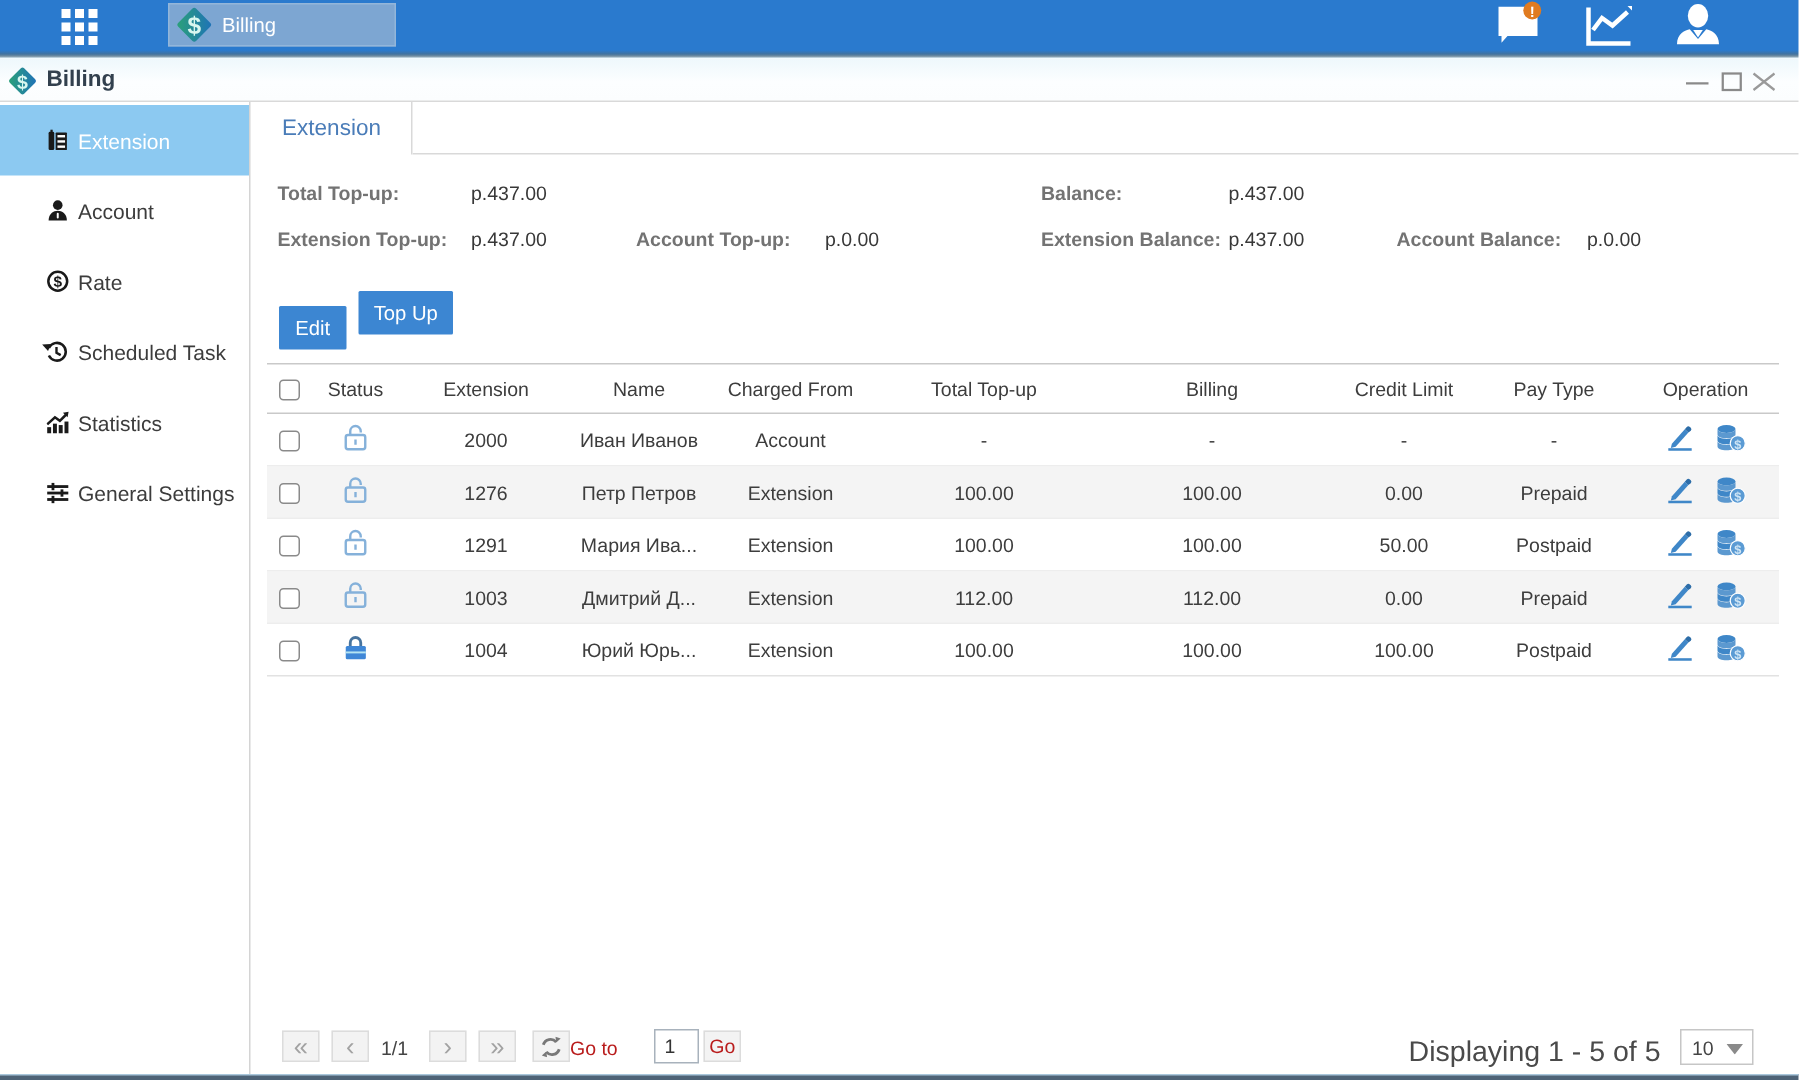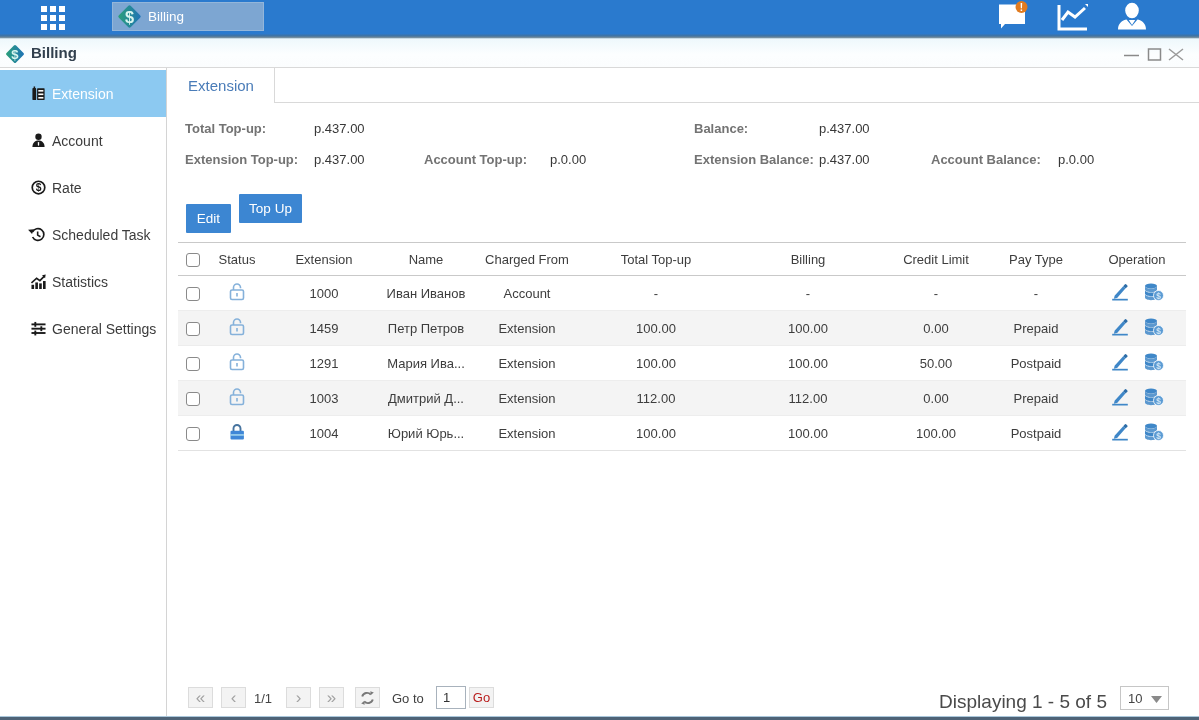--- a/index.html
+++ b/index.html
@@ -287,39 +287,39 @@
             <th>Billing</th>
             <th>Credit Limit</th>
         <th>Pay Type</th>
             <th>Operation</th>
       </tr>
       <tr>
         <td><span class="cb"></span></td>
         <td><svg width="18" height="19" viewBox="0 0 18 19">
                 <use href="#lockopen"></use>
               </svg></td>
-        <td>1000</td>
+        <td>2000</td>
             <td>Иван Иванов</td>
             <td>Account</td>
         <td>-</td>
             <td>-</td>
             <td>-</td>
             <td>-</td>
         <td><svg width="19" height="18" viewBox="0 0 19 18" style="margin-right:14px">
                 <use href="#pencil"></use>
               </svg><svg width="20" height="18" viewBox="0 0 20 18">
                 <use href="#coins"></use>
               </svg></td>
       </tr>
       <tr class="alt">
         <td><span class="cb"></span></td>
         <td><svg width="18" height="19" viewBox="0 0 18 19">
                 <use href="#lockopen"></use>
               </svg></td>
-        <td>1459</td>
+        <td>1276</td>
             <td>Петр Петров</td>
             <td>Extension</td>
         <td>100.00</td>
             <td>100.00</td>
             <td>0.00</td>
             <td>Prepaid</td>
         <td><svg width="19" height="18" viewBox="0 0 19 18" style="margin-right:14px">
                 <use href="#pencil"></use>
               </svg><svg width="20" height="18" viewBox="0 0 20 18">
                 <use href="#coins"></use>
@@ -389,21 +389,21 @@
       <div class="pbtn arr" style="left:118px">›</div>
       <div class="pbtn arr" style="left:151px">»</div>
       <div class="pbtn" style="left:187px;color:#777">
         <svg width="15" height="14" viewBox="0 0 15 14">
           <path d="M2.2 5.5 a5 5 0 0 1 8.6 -1.8" fill="none" stroke="#787878" stroke-width="1.9"></path>
           <path d="M10.3 0.2 l3.5 1.2 l-3 2.6 z" fill="#787878"></path>
           <path d="M12.8 8.5 a5 5 0 0 1 -8.6 1.8" fill="none" stroke="#787878" stroke-width="1.9"></path>
           <path d="M4.7 13.8 l-3.5 -1.2 l3 -2.6 z" fill="#787878"></path>
         </svg>
       </div>
-      <span style="position:absolute;left:224px;top:5px;color:#404040">Go to</span>
+      <span style="position:absolute;left:212px;top:5px;color:#b91c1c">Go to</span>
       <input id="goinput" value="1" style="">
       <div class="pbtn" style="left:301px;color:#b91c1c;font-size:13px">Go</div>
       <span style="position:absolute;right:92px;top:5px;color:#4a4a4a;font-size:19px">Displaying 1 - 5 of 5</span>
       <div id="dropdown">
         <span style="position:absolute;left:7px;top:4px;color:#444">10</span>
         <svg style="position:absolute;right:6px;top:9px" width="11" height="7" viewBox="0 0 11 7">
           <path d="M0 0 h11 l-5.5 7 z" fill="#8a8a8a"></path>
         </svg>
       </div>
     </div>

